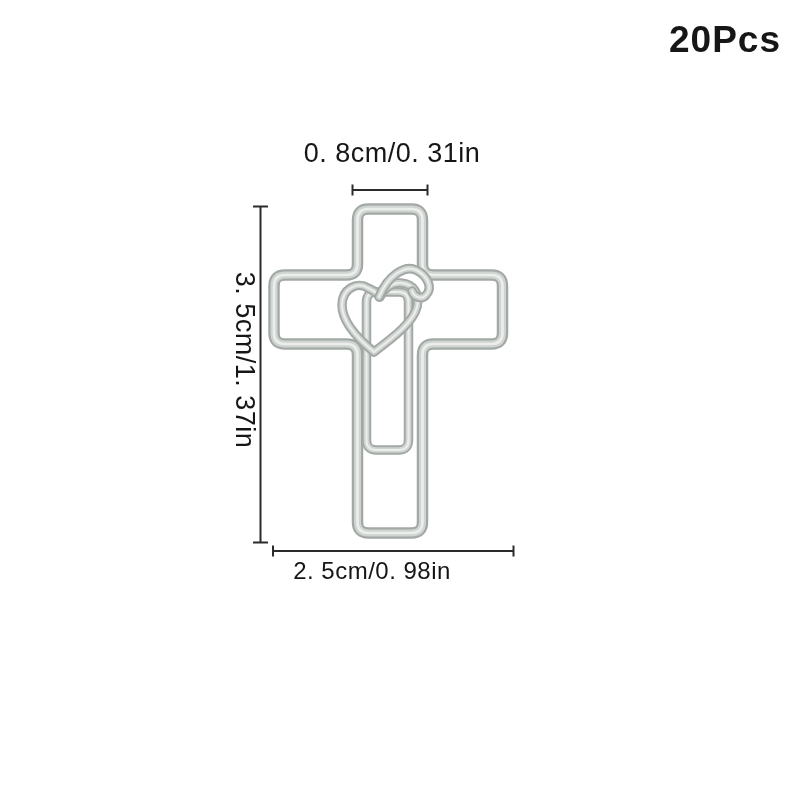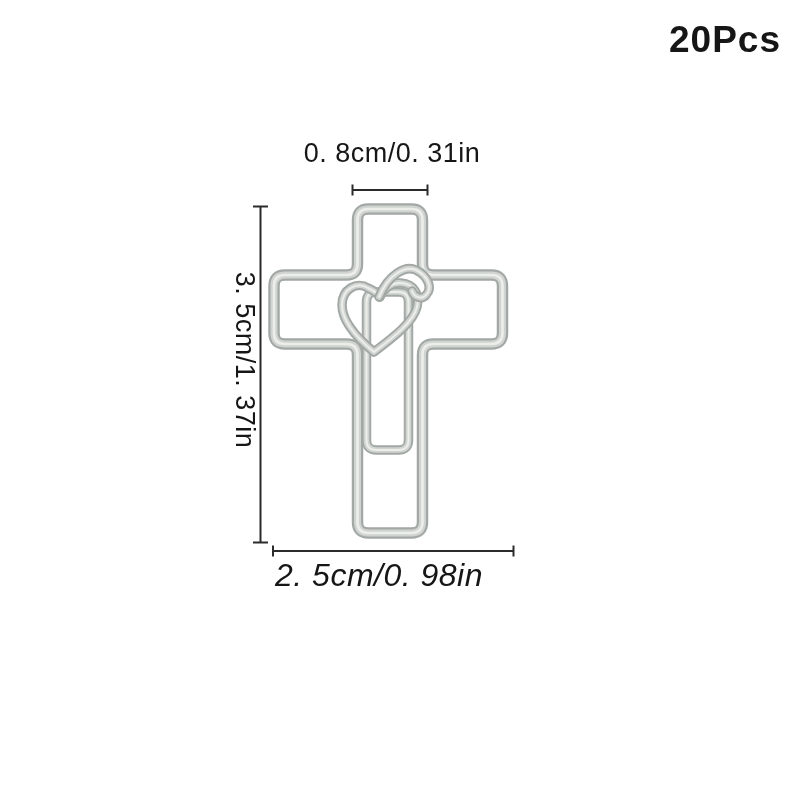--- a/index.html
+++ b/index.html
@@ -32,23 +32,22 @@
     font-size:27px;
     color:var(--text);
     letter-spacing:0.5px;
     white-space:nowrap;
     text-align:center;
   }
   .dim-label.top{
     left:252px;top:138px;width:280px;
   }
   .dim-label.bottom{
-    left:239px;top:557px;width:280px;
-    font-size:32px;
-    font-style:italic;
+    left:232px;top:557px;width:280px;
+    font-size:24px;
   }
   .dim-label.left{
     left:130px;top:346px;width:230px;height:28px;
     line-height:28px;
     transform:rotate(90deg);
     transform-origin:center center;
   }
   svg.scene{position:absolute;left:0;top:0;}
   .wire{fill:none;stroke-linecap:round;stroke-linejoin:round;}
   .sA1{stroke:var(--wire-edge);stroke-width:11.5;}

